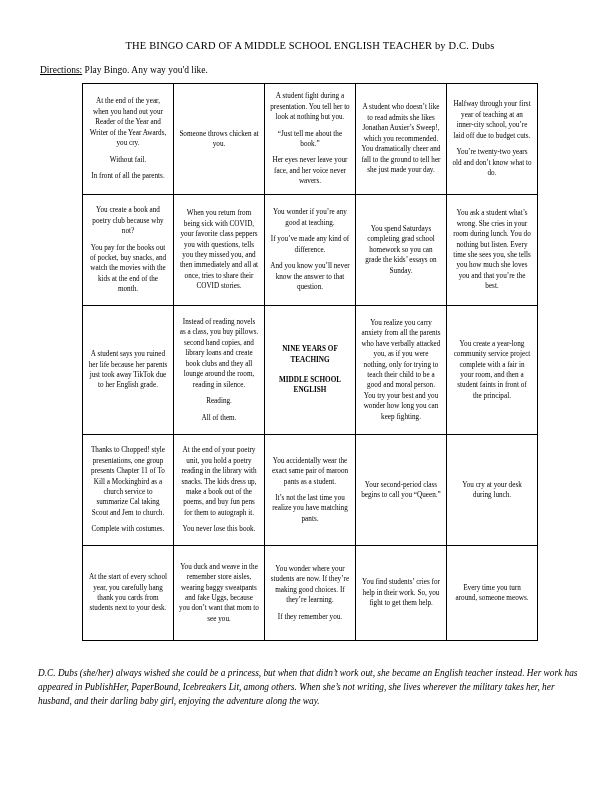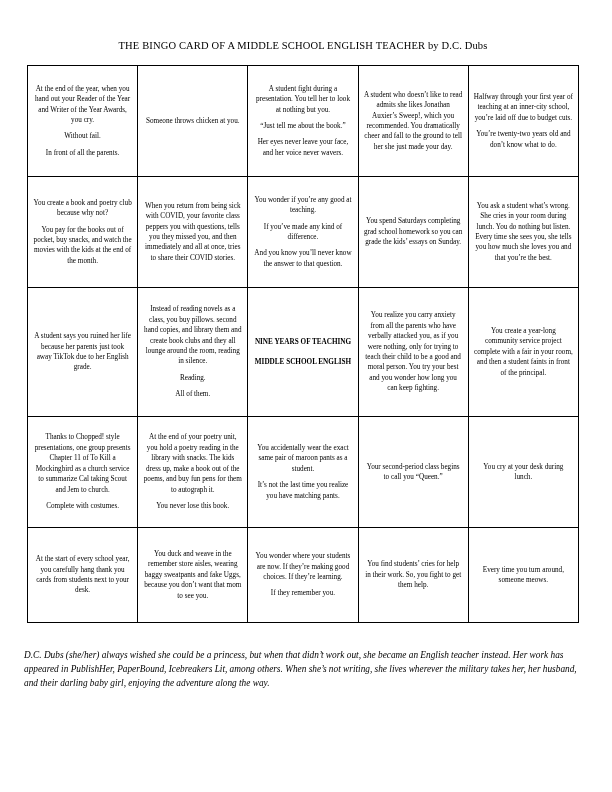--- a/index.html
+++ b/index.html
@@ -11,39 +11,39 @@
     height: 792px;
     background: #ffffff;
     font-family: "Liberation Serif", serif;
     color: #000000;
   }
   .page {
     position: relative;
     width: 612px;
     height: 792px;
     box-sizing: border-box;
-    padding: 36px 30px 30px 24px;
+    padding: 36px 30px 30px 38px;
   }
   .doc-title {
     text-align: center;
     font-size: 10.5px;
     font-weight: normal;
     margin: 4px 0 14px 0;
     letter-spacing: 0.15px;
   }
   .directions {
     font-size: 9.5px;
     margin: 0 0 8px 2px;
   }
   .directions .label {
     text-decoration: underline;
   }
   table.bingo {
     border-collapse: collapse;
-    width: 552px;
+    width: 456px;
     table-layout: fixed;
     margin: 8px auto;
   }
   table.bingo td {
     border: 1px solid #000000;
     vertical-align: middle;
     text-align: center;
     font-size: 7.2px;
     line-height: 1.45;
     padding: 5px 5px;
@@ -77,20 +77,23 @@
     font-style: italic;
   }
 </style>
 </head>
 <body>
 
 <div class="page">
 
   <h1 class="doc-title">THE BINGO CARD OF A MIDDLE SCHOOL ENGLISH TEACHER by D.C. Dubs</h1>
 
+  <div class="directions">
+    <span class="label">Directions:</span><span> Play Bingo. Any way you'd like.</span>
+  </div>
 
   <table class="bingo">
     <tbody id="grid-body">
         <tr class="r1">
           <td>
             <p>At the end of the year, when you hand out your Reader of the Year and Writer of the Year Awards, you cry.</p>
             <p>Without fail.</p>
             <p>In front of all the parents.</p>
           </td>
           <td>
@@ -127,21 +130,21 @@
           </td>
           <td>
             <p>You ask a student what’s wrong. She cries in your room during lunch. You do nothing but listen. Every time she sees you, she tells you how much she loves you and that you’re the best.</p>
           </td>
         </tr>
         <tr class="r3">
           <td>
             <p>A student says you ruined her life because her parents just took away TikTok due to her English grade.</p>
           </td>
           <td>
-            <p>Instead of reading novels as a class, you buy pillows. second hand copies, and library them and create book clubs and they all lounge around the room, reading in silence.</p>
+            <p>Instead of reading novels as a class, you buy pillows. second hand copies, and library loans and create book clubs and they all lounge around the room, reading in silence.</p>
             <p>Reading.</p>
             <p>All of them.</p>
           </td>
           <td class="free-cell">
             <p>NINE YEARS OF TEACHING</p>
             <p>MIDDLE SCHOOL ENGLISH</p>
           </td>
           <td>
             <p>You realize you carry anxiety from all the parents who have verbally attacked you, as if you were nothing, only for trying to teach their child to be a good and moral person. You try your best and you wonder how long you can keep fighting.</p>
           </td>

